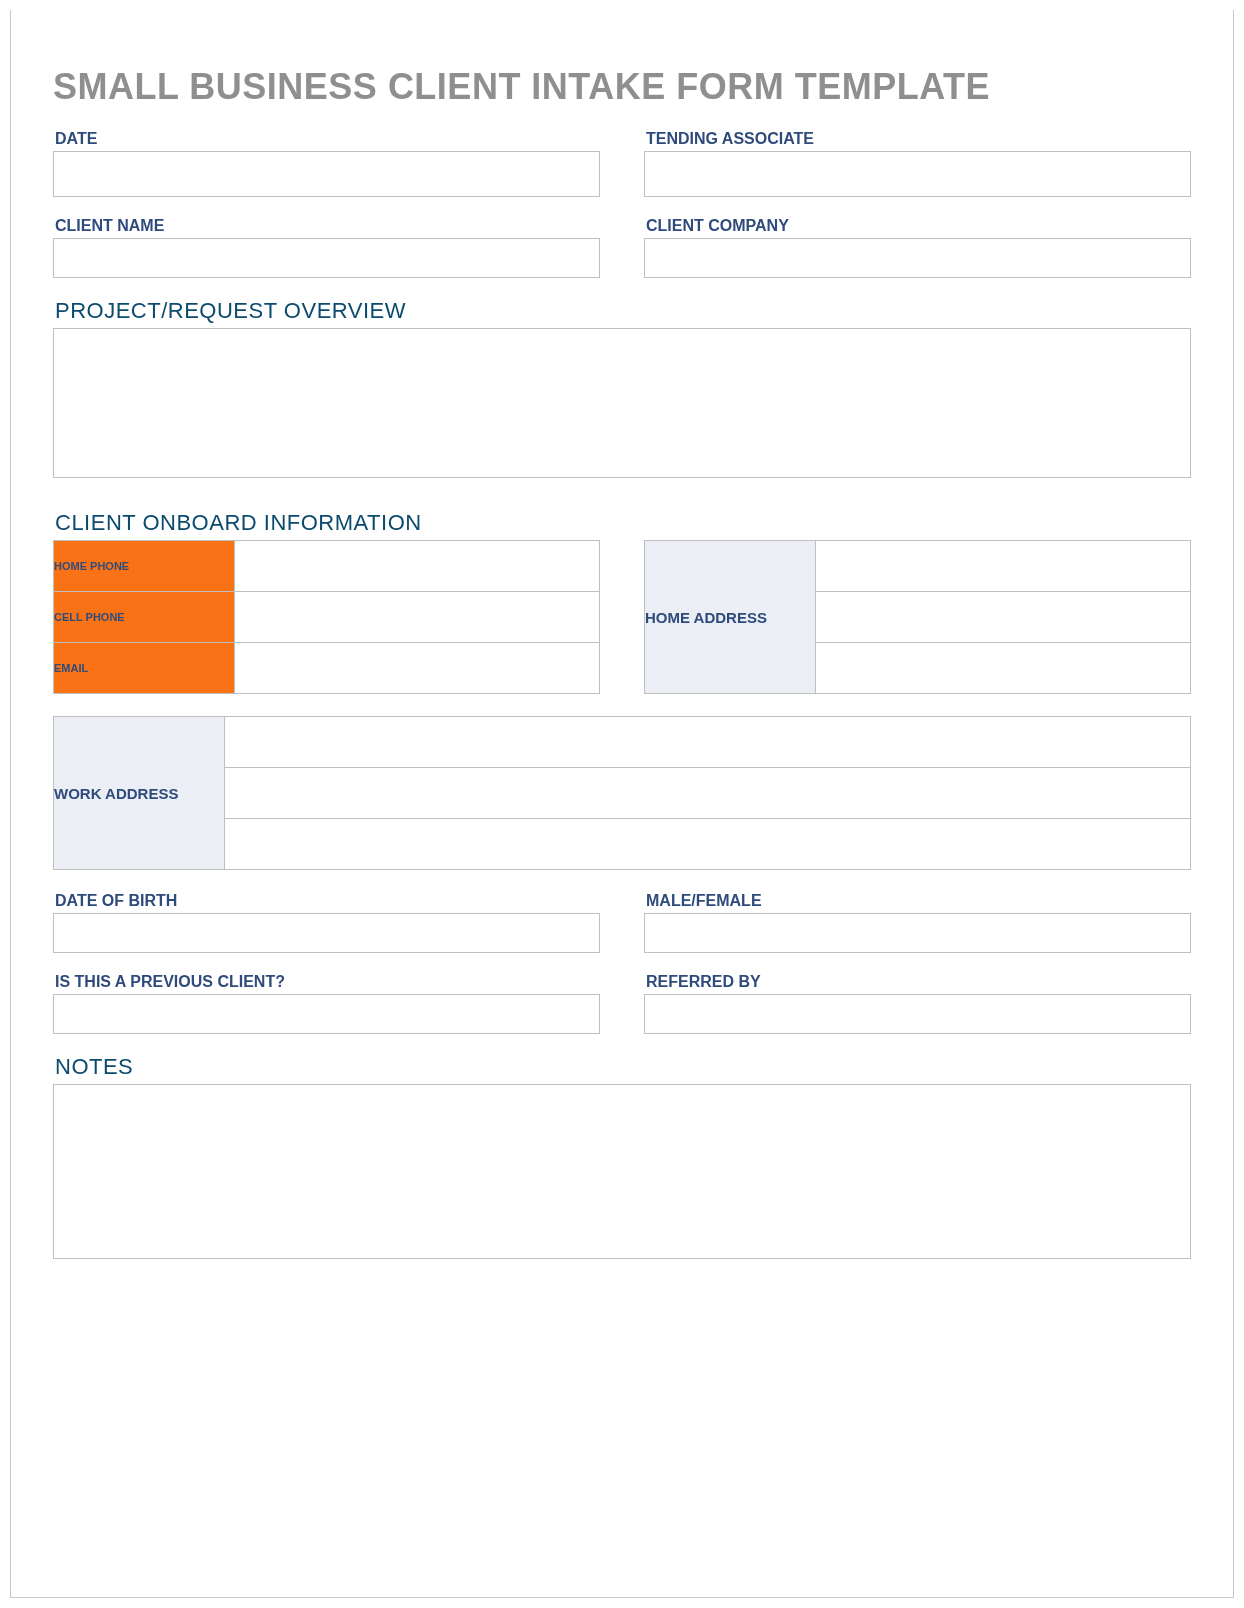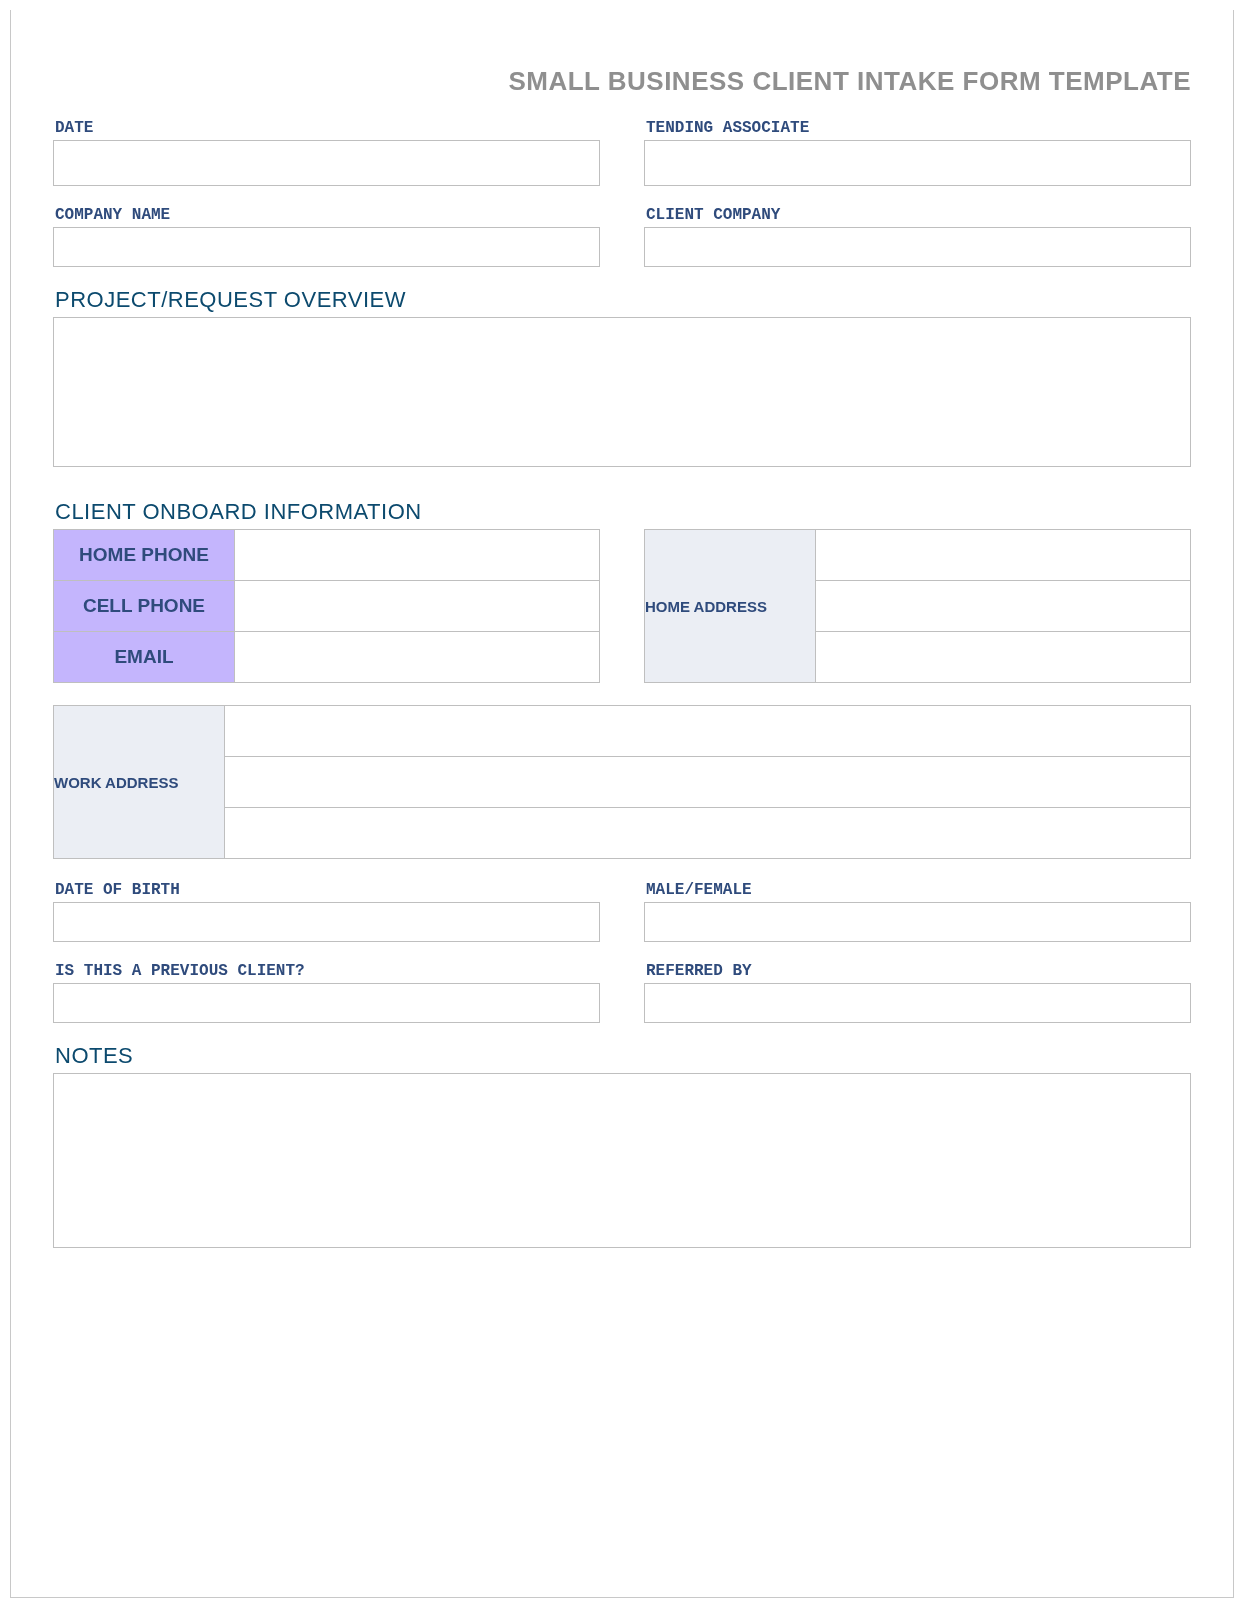--- a/index.html
+++ b/index.html
@@ -1,36 +1,36 @@
 <!DOCTYPE html>
 <html><head>
 <meta charset="utf-8">
 <style>
   html,body{margin:0;padding:0;background:#fff;font-family:"Century Gothic","Segoe UI",Arial,sans-serif;color:#333;}
   .page-outer{width:1244px;box-sizing:border-box;padding:10px;}
   .page{border:1px solid #c8c8c8;border-top:none;box-sizing:border-box;padding:36px 42px 60px 42px;min-height:1588px;}
-  .doc-title{font-size:26px;font-weight:bold;letter-spacing:0.5px;color:#8f8f8f;margin:20px 0 22px 0;text-align:right;}
+  .doc-title{font-size:36px;font-weight:bold;letter-spacing:0.5px;color:#8f8f8f;margin:20px 0 22px 0;}
 
   
-  .row-2{display:flex;gap:44px;margin-bottom:20px;font-family:Liberation Mono, monospace;}
+  .row-2{display:flex;gap:44px;margin-bottom:20px;}
   .col{flex:1;min-width:0;}
   .field-label{font-size:16px;font-weight:bold;color:#2f4b7c;margin:0 0 3px 2px;}
   .text-input{width:100%;box-sizing:border-box;height:46px;border:1px solid #bfbfbf;background:#fff;font:inherit;font-size:16px;padding:4px 8px;}
   .text-input.short{height:40px;}
 
   
   .section-label{font-size:22px;color:#0c4a6e;letter-spacing:0.5px;margin:18px 0 4px 2px;}
   .big-textarea{width:100%;box-sizing:border-box;height:150px;border:1px solid #bfbfbf;background:#fff;resize:none;font:inherit;font-size:16px;padding:6px 8px;}
   .big-textarea.tall{height:175px;}
 
   
   .tables-row{display:flex;gap:44px;margin-bottom:22px;}
   .info-table{flex:1;border-collapse:collapse;width:100%;table-layout:fixed;}
   .info-table td{border:1px solid #bfbfbf;height:50px;padding:0;}
-  .lbl-cell{background:#c4b5fd;width:180px;vertical-align:middle;text-align:center;padding-right:14px;font-size:19px;font-weight:bold;color:#2f4b7c;line-height:1.15;}
+  .lbl-cell{background:#f97316;width:180px;vertical-align:middle;text-align:left;padding-right:14px;font-size:11px;font-weight:bold;color:#2f4b7c;line-height:1.15;}
   .addr-lbl{background:#ebeef4;width:170px;vertical-align:middle;text-align:left;padding-right:14px;font-size:15px;font-weight:bold;color:#2f4b7c;}
   .inp-cell{padding:0;}
   .cell-input{width:100%;height:100%;border:0;outline:none;background:transparent;font:inherit;font-size:15px;padding:4px 8px;box-sizing:border-box;}
 
   
   .notes-block{margin-top:20px;}
 </style>
 </head>
 <body>
 
@@ -47,21 +47,21 @@
       </div>
       <div class="col">
         <div class="field-label">TENDING ASSOCIATE</div>
         <input class="text-input" value="" style="">
       </div>
     </div>
 
     
     <div class="row-2">
       <div class="col">
-        <div class="field-label">COMPANY NAME</div>
+        <div class="field-label">CLIENT NAME</div>
         <input class="text-input short" value="" style="">
       </div>
       <div class="col">
         <div class="field-label">CLIENT COMPANY</div>
         <input class="text-input short" value="" style="">
       </div>
     </div>
 
     
     <div class="section-label">PROJECT/REQUEST OVERVIEW</div>

